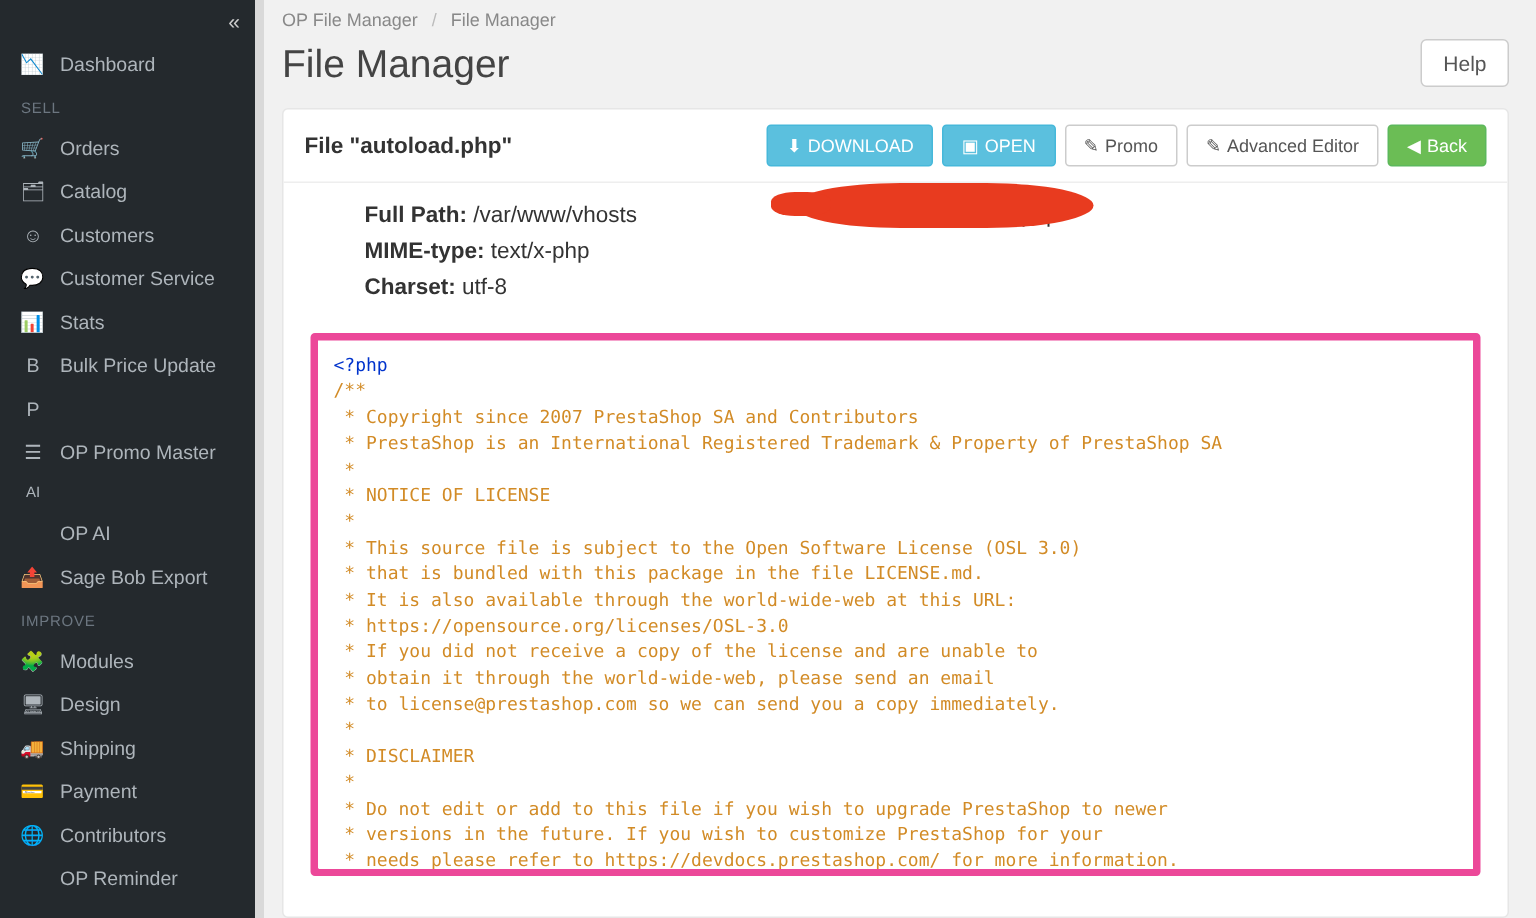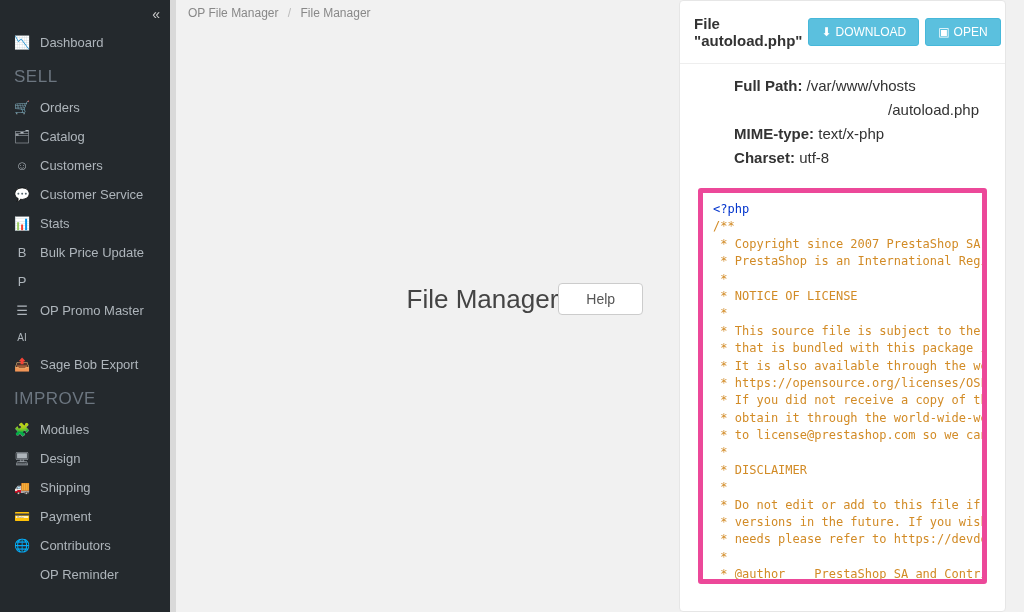--- a/index.html
+++ b/index.html
@@ -2,32 +2,32 @@
 <html><head>
 <meta charset="utf-8">
 <style>
   * { box-sizing: border-box; margin: 0; padding: 0; }
   html, body { height: 100%; font-family: -apple-system, "Segoe UI", Arial, sans-serif; font-size: 14px; color: #444; }
   body { display: flex; height: 612px; width: 1024px; overflow: hidden; background: #f5f5f5; }
 
   
   .sidebar { width: 170px; background: #24292d; color: #aeb5bb; display: flex; flex-direction: column; height: 100%; font-size: 13px; position: relative; }
   .collapse-bar { height: 28px; display: flex; justify-content: flex-end; align-items: center; padding-right: 10px; font-size: 14px; color: #ccc; cursor: pointer; }
-  .sb-section-label { padding: 10px 14px 6px; font-size: 17px; letter-spacing: .5px; color: #6c7680; text-transform: uppercase; }
+  .sb-section-label { padding: 10px 14px 6px; font-size: 10px; letter-spacing: .5px; color: #6c7680; text-transform: uppercase; }
   .sb-item { display: flex; align-items: center; gap: 10px; padding: 7px 14px; cursor: pointer; }
   .sb-icon { width: 16px; display: inline-flex; justify-content: center; font-size: 13px; }
   .scroll-hint { position: absolute; right: -6px; top: 0; bottom: 0; width: 6px; background: #d9d9d9; }
 
   
-  .main { flex: 1; background: #f1f1f1; display: flex; height: 100%; overflow: hidden; }
+  .main { flex: 1; background: #f1f1f1; display: flex; flex-direction: column; height: 100%; overflow: hidden; }
   .breadcrumb { font-size: 12px; color: #888; padding: 6px 18px; }
   .breadcrumb .sep { margin: 0 6px; color: #bbb; }
   .title-row { display: flex; align-items: center; padding: 0 18px 14px; }
   h1.page-title { font-size: 26px; font-weight: 500; color: #444; flex: 1; }
-  .help-btn { border: 1px solid #ccc; background: #fff; border-radius: 4px; padding: 7px 27px; font-size: 14px; color: #555; cursor: pointer; }
+  .help-btn { border: 1px solid #ccc; background: #fff; border-radius: 4px; padding: 7px 14px; font-size: 14px; color: #555; cursor: pointer; }
 
   .panel { margin: 0 18px; background: #fff; border: 1px solid #e6e6e6; border-radius: 4px; overflow: hidden; display: flex; flex-direction: column; flex: 1; min-height: 0; }
   .panel-header { display: flex; align-items: center; padding: 10px 14px; border-bottom: 1px solid #eee; gap: 6px; }
   .panel-header .file-title { font-weight: 600; font-size: 15px; color: #333; flex: 1; }
   .btn { border: 1px solid #ccc; background: #fff; border-radius: 3px; padding: 6px 12px; font-size: 12px; cursor: pointer; display: inline-flex; align-items: center; gap: 4px; color: #555; }
   .btn.cyan { background: #5bc0de; border-color: #46b8da; color: #fff; }
   .btn.green { background: #6bbd55; border-color: #5cb85c; color: #fff; }
 
   .meta { padding: 10px 18px; font-size: 15px; line-height: 1.6; color: #333; position: relative; }
   .meta b { font-weight: 700; margin-left: 36px; }
@@ -80,20 +80,24 @@
       <span class="sb-icon">P</span>
     </div>
   <div class="sb-item">
       <span class="sb-icon">☰</span>
       <span>OP Promo Master</span>
     </div>
   <div class="sb-item">
       <span class="sb-icon" style="font-size:10px">AI</span>
     </div>
   <div class="sb-item">
+      <span class="sb-icon"></span>
+      <span>OP AI</span>
+    </div>
+  <div class="sb-item">
       <span class="sb-icon">📤</span>
       <span>Sage Bob Export</span>
     </div>
 
   <div class="sb-section-label">IMPROVE</div>
   <div class="sb-item">
       <span class="sb-icon">🧩</span>
       <span>Modules</span>
     </div>
   <div class="sb-item">

